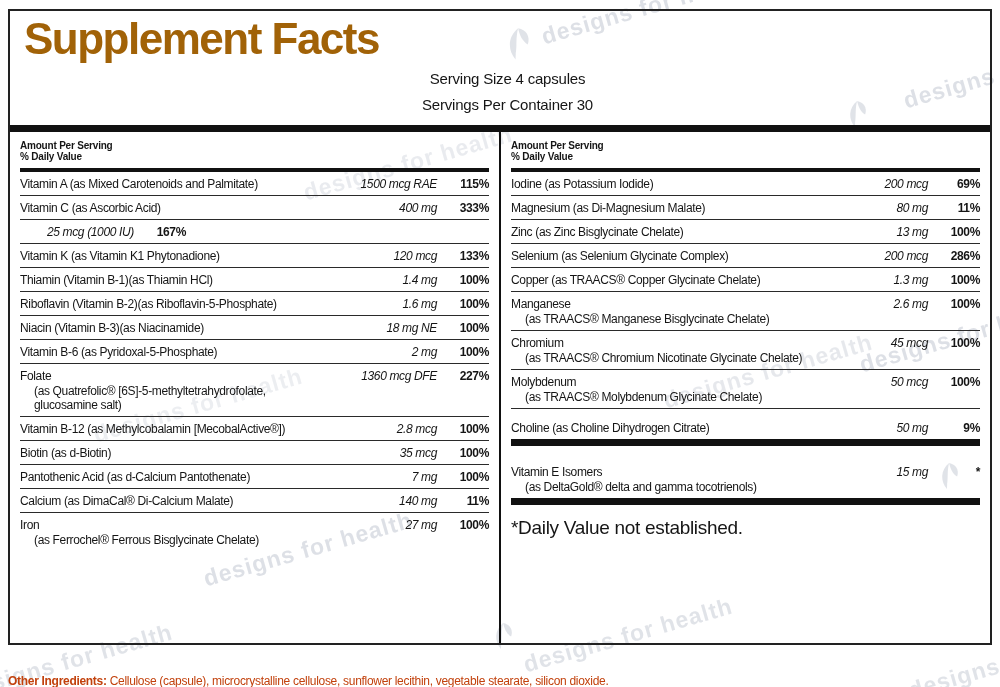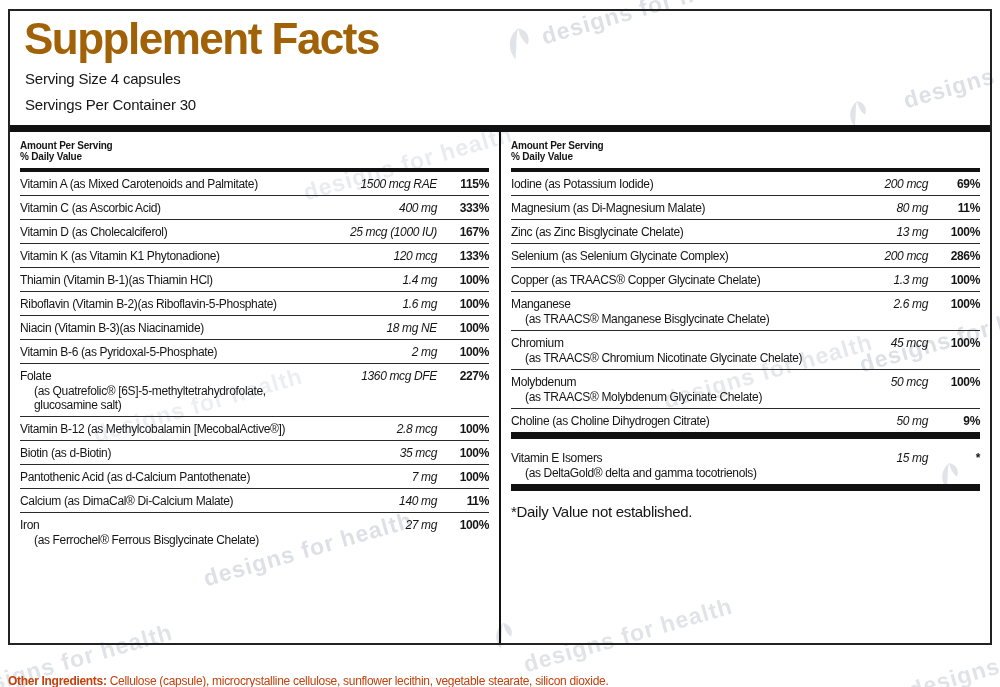--- a/index.html
+++ b/index.html
@@ -32,41 +32,41 @@
   
   .panel{
     position:absolute;z-index:1;left:8px;top:9px;width:984px;height:636px;
     border:2px solid #222;box-sizing:border-box;display:flex;flex-direction:column;
     overflow:hidden;background:transparent;
   }
   .title{
     font-size:44px;font-weight:bold;letter-spacing:-1.5px;line-height:1.02;
     margin:6px 0 4px 14px;color:#a16207;
   }
-  .serving{font-size:15px;letter-spacing:-0.2px;margin-left:15px;line-height:1.75;}
+  .serving{font-size:15px;letter-spacing:-0.2px;margin-left:15px;line-height:1.75;text-align:center;}
   .topbar{height:7px;background:#111;margin-top:7px;}
   .cols{flex:1;display:flex;min-height:0;}
   .col{flex:1;display:flex;flex-direction:column;padding:0 10px;box-sizing:border-box;min-width:0;}
   .col-right{border-left:2px solid #111;}
   .col-head{
     display:flex;justify-content:space-between;font-weight:bold;font-size:10px;
     letter-spacing:-0.2px;padding:8px 0 6px;border-bottom:4px solid #111;flex-direction:column;
   }
   .row{border-bottom:1.5px solid #2a2a2a;padding:5px 0 4px;font-size:12px;letter-spacing:-0.35px;}
   .col .row:last-child{border-bottom:1.5px solid #2a2a2a;}
   .col-left .row:last-child{border-bottom:none;}
   .row-line{display:flex;align-items:baseline;}
   .nm{flex:1;padding-right:4px;white-space:nowrap;overflow:visible;}
   .amt{width:114px;text-align:right;white-space:nowrap;font-style:italic;}
   .dv{width:52px;text-align:right;white-space:nowrap;font-weight:bold;}
   .sub{padding-left:14px;white-space:pre-line;margin-top:1px;}
   .sub:empty{display:none;}
-  .bar-after{border-bottom:7px solid #111 !important;}
+  .bar-after{border-bottom:7px solid #111 !important;margin-top:7px;}
   .bar-after + .row{padding-top:12px;}
-  .footnote{font-size:15px;letter-spacing:-0.3px;padding:12px 0 0;}
+  .footnote{font-size:19px;letter-spacing:-0.3px;padding:12px 0 0;}
 
   
   .other{
     position:absolute;z-index:1;left:8px;top:674px;width:984px;
     font-size:12px;letter-spacing:-0.3px;color:#c2410c;
   }
   .other b{letter-spacing:-0.3px;}
 </style>
 </head>
 <body>
@@ -132,21 +132,20 @@
             <div class="row">
     <div class="row-line">
       <span class="nm">Vitamin C (as Ascorbic Acid)</span>
       <span class="amt">400 mg</span>
       <span class="dv">333%</span>
     </div>
 
   </div>
             <div class="row">
     <div class="row-line">
-      <span class="nm">Vitamin D (as Cholecalciferol)</span>
       <span class="amt">25 mcg (1000 IU)</span>
       <span class="dv">167%</span>
     </div>
 
   </div>
             <div class="row">
     <div class="row-line">
       <span class="nm">Vitamin K (as Vitamin K1 Phytonadione)</span>
       <span class="amt">120 mcg</span>
       <span class="dv">133%</span>

